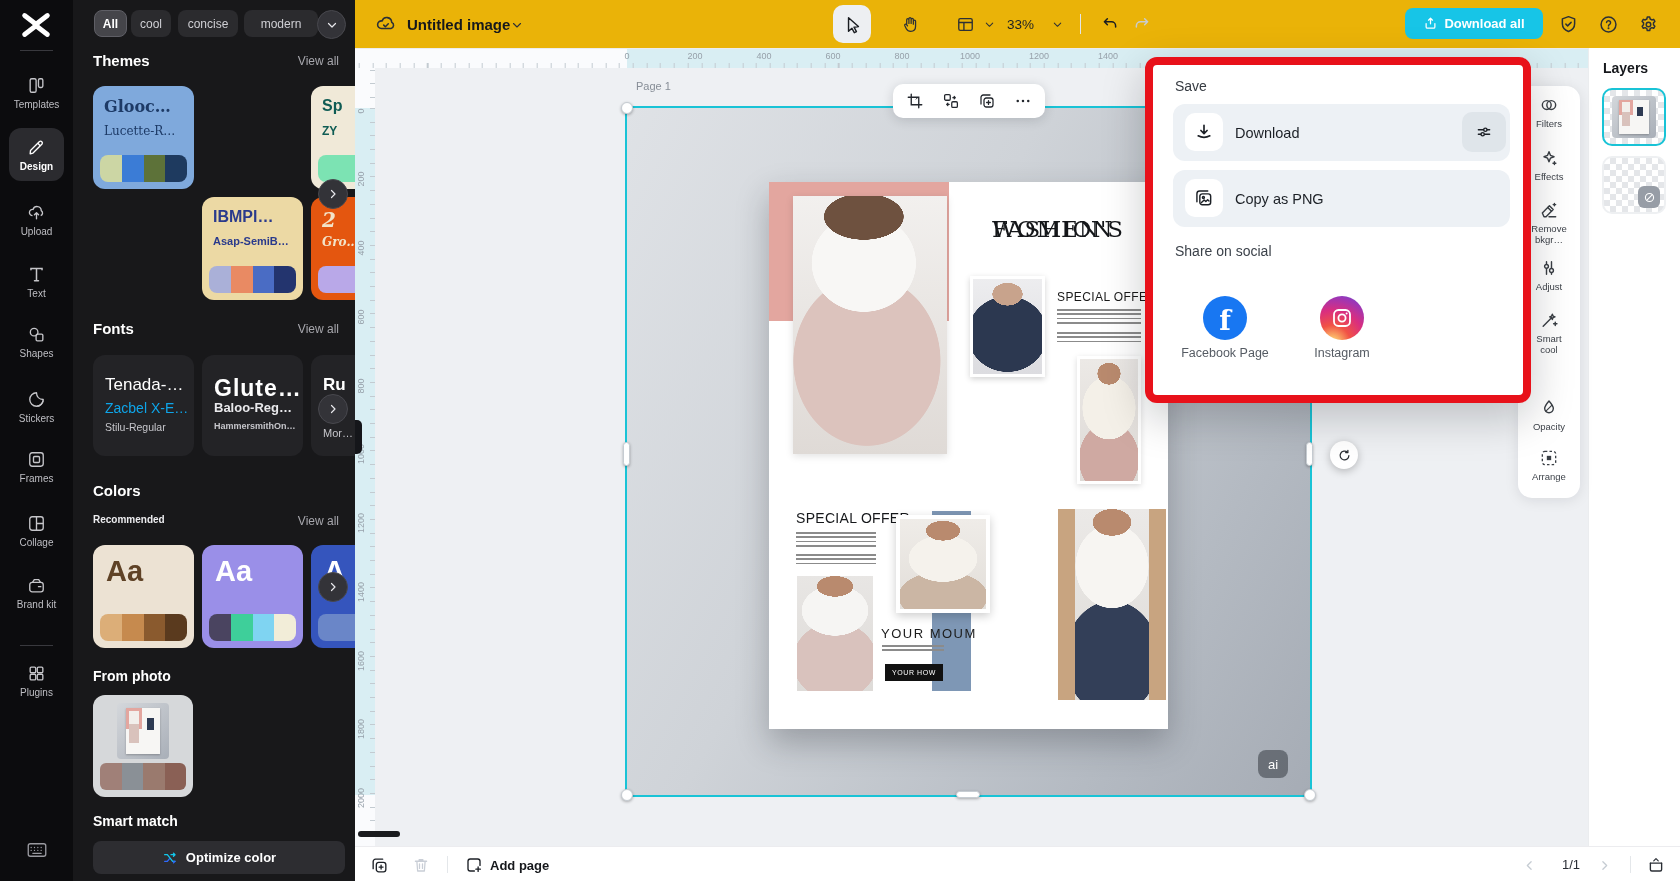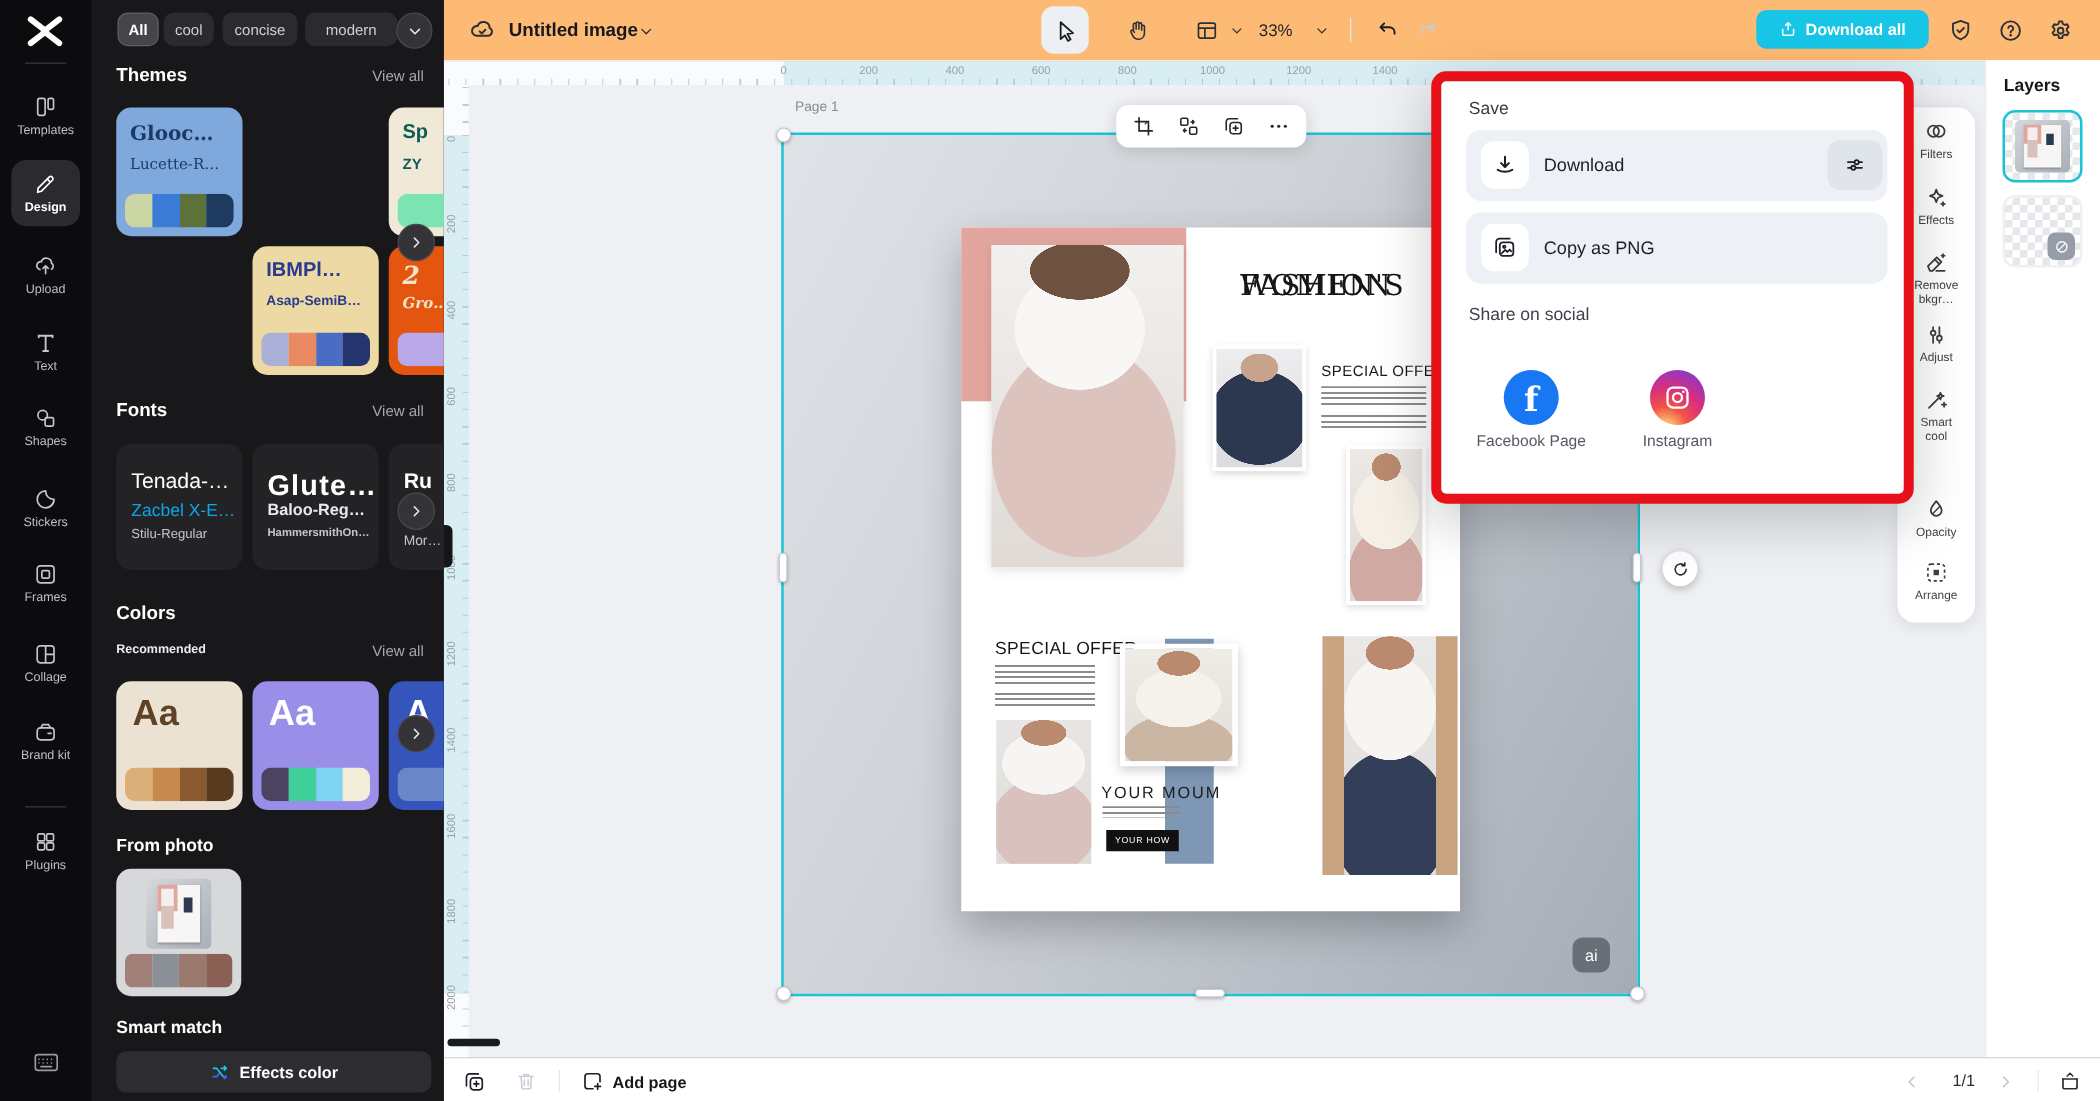--- a/index.html
+++ b/index.html
@@ -35,21 +35,21 @@
   .mini-poster{position:relative;background:linear-gradient(135deg,#d4d7db,#a9afb8);border-radius:4px;overflow:hidden}
   .mini-poster i{position:absolute;display:block}
   .mp-card{left:17%;top:9%;width:66%;height:82%;background:#f7f6f4;box-shadow:0 1px 2px rgba(0,0,0,.25)}
   .mp-pink{left:17%;top:9%;width:31%;height:37%;background:#e3a69f}
   .mp-fig{left:23%;top:15%;width:19%;height:56%;background:linear-gradient(#f2efec 42%,#d9c2bc 42%)}
   .mp-navy{left:57%;top:27%;width:14%;height:21%;background:#2e3a52}
   .optimize-btn{position:absolute;left:20px;top:841px;width:252px;height:33px;border-radius:8px;background:#2d2d31;
     display:flex;align-items:center;justify-content:center;gap:8px;color:#fff;font-size:13px;font-weight:700;cursor:pointer}
 
   
-  .topbar{position:absolute;left:355px;top:0;width:1325px;height:48px;background:#fdba74;border-bottom:1px solid #ececef;z-index:15}
+  .topbar{position:absolute;left:355px;top:0;width:1325px;height:48px;background:#eab308;border-bottom:1px solid #ececef;z-index:15}
   .tb-btn{position:absolute;display:flex;align-items:center;justify-content:center;cursor:pointer;border-radius:10px}
   .doc-title{position:absolute;left:52px;top:0;height:48px;display:flex;align-items:center;font-size:15px;font-weight:700;color:#16181c}
   .dl-btn{position:absolute;left:1050px;top:8px;width:138px;height:31px;border-radius:8px;display:flex;align-items:center;
     justify-content:center;gap:6px;color:#fff;font-size:13px;font-weight:700;cursor:pointer}
 
   
   .canvas-area{position:absolute;left:355px;top:48px;width:1233px;height:798px;background:#eef0f3;overflow:hidden}
   .ruler{position:absolute;background:#fafbfd;color:#97a1aa;font-size:9px}
   .r-band{position:absolute;background:#d9eef3}
   .rt-num{position:absolute;top:3px;transform:translateX(-50%)}
@@ -342,21 +342,21 @@
     </div>
 
     <div class="abs" style="left:20px;top:813px;color:#fff;font-size:14px;font-weight:600">Smart match</div>
     <div class="optimize-btn">
       <svg width="16" height="16" viewBox="0 0 24 24" fill="none" stroke-width="2" stroke-linecap="round" stroke-linejoin="round">
         <path d="M4 17h4l3-3.8" stroke="#2f6bff"></path>
           <path d="M4 7h4l8 10h3.5" stroke="#13c8ec"></path>
           <path d="M13.5 7h6m0 0-2.3-2.3M19.5 7l-2.3 2.3" stroke="#13c8ec"></path>
           <path d="M17 17l2.5-.01m0 .01-2.3 2.3" stroke="#2f6bff"></path>
       </svg>
-      <span>Effects color</span>
+      <span>Optimize color</span>
     </div>
   </section>
 
   <header class="topbar">
     <div class="abs" style="left:20px;top:13px">
       <svg width="22" height="22" viewBox="0 0 24 24" fill="none" stroke="#2c3036" stroke-width="1.7">
           <path d="M7 17a4.2 4.2 0 1 1 .7-8.35A5.4 5.4 0 0 1 18.2 10.1 3.7 3.7 0 0 1 17.4 17H7z" stroke-linejoin="round"></path>
           <path d="M9.5 13.2l1.8 1.8 3.2-3.2" stroke-linecap="round" stroke-linejoin="round"></path>
         </svg>
     </div>

